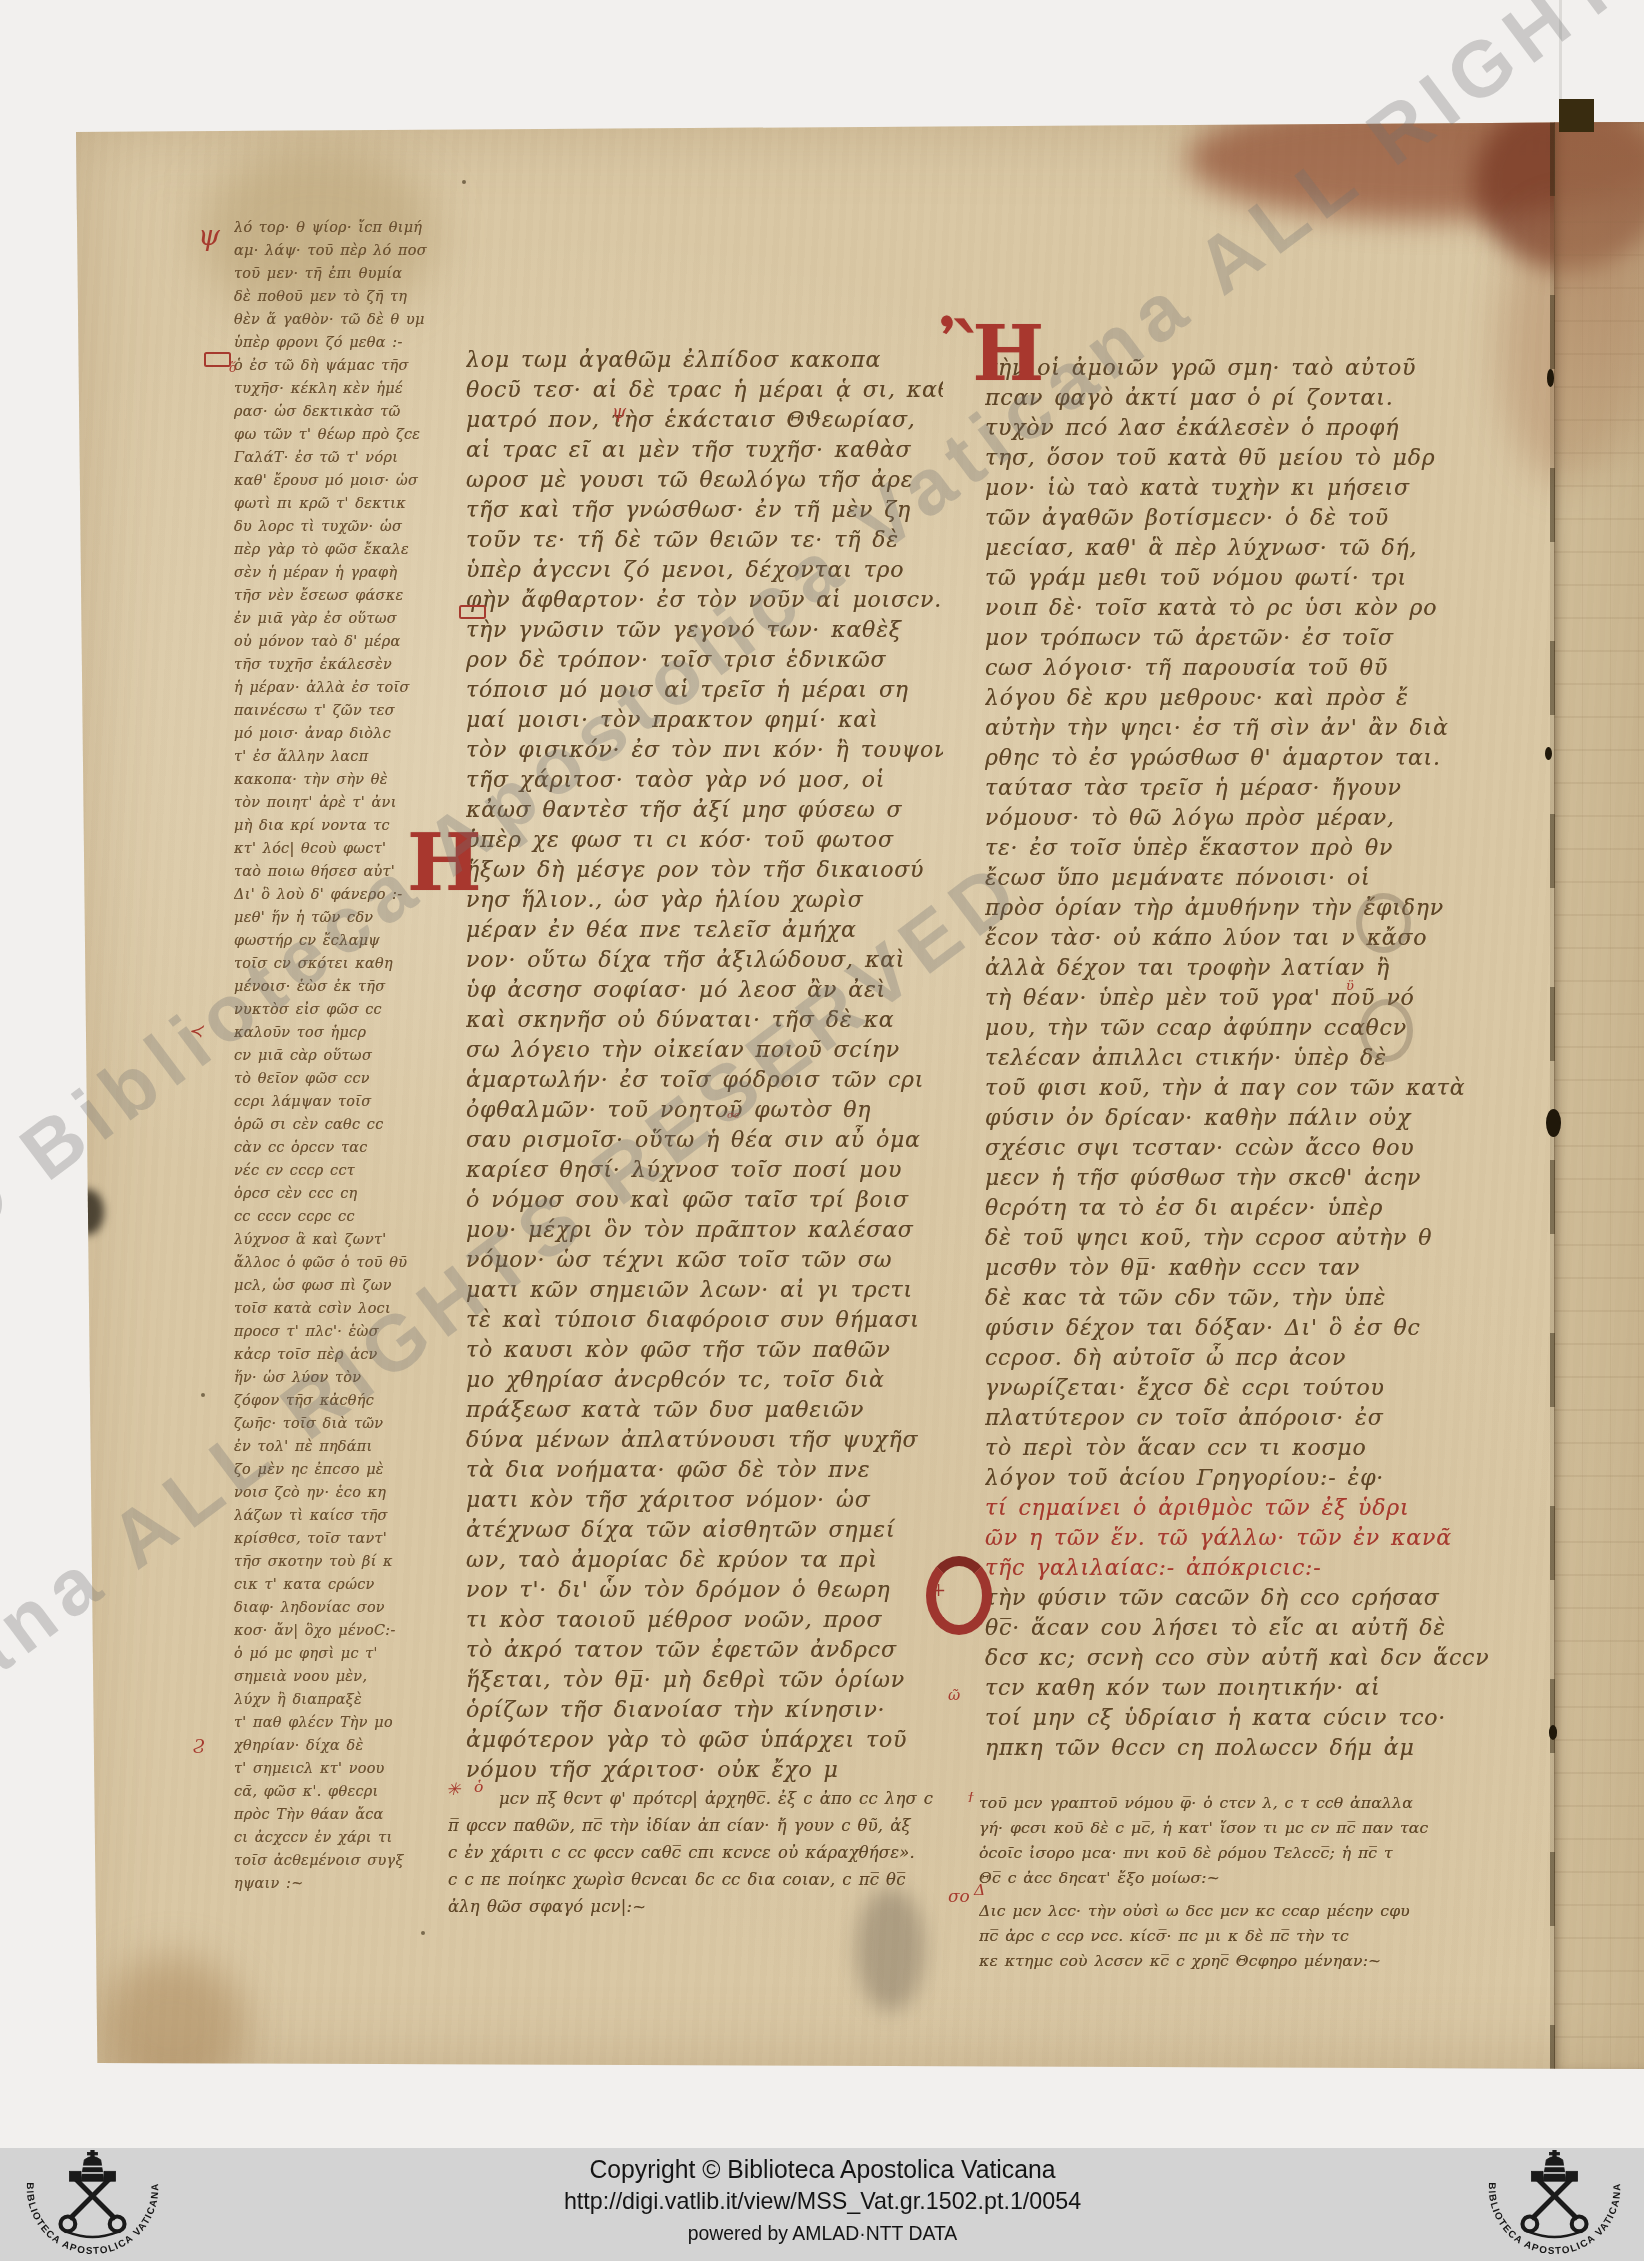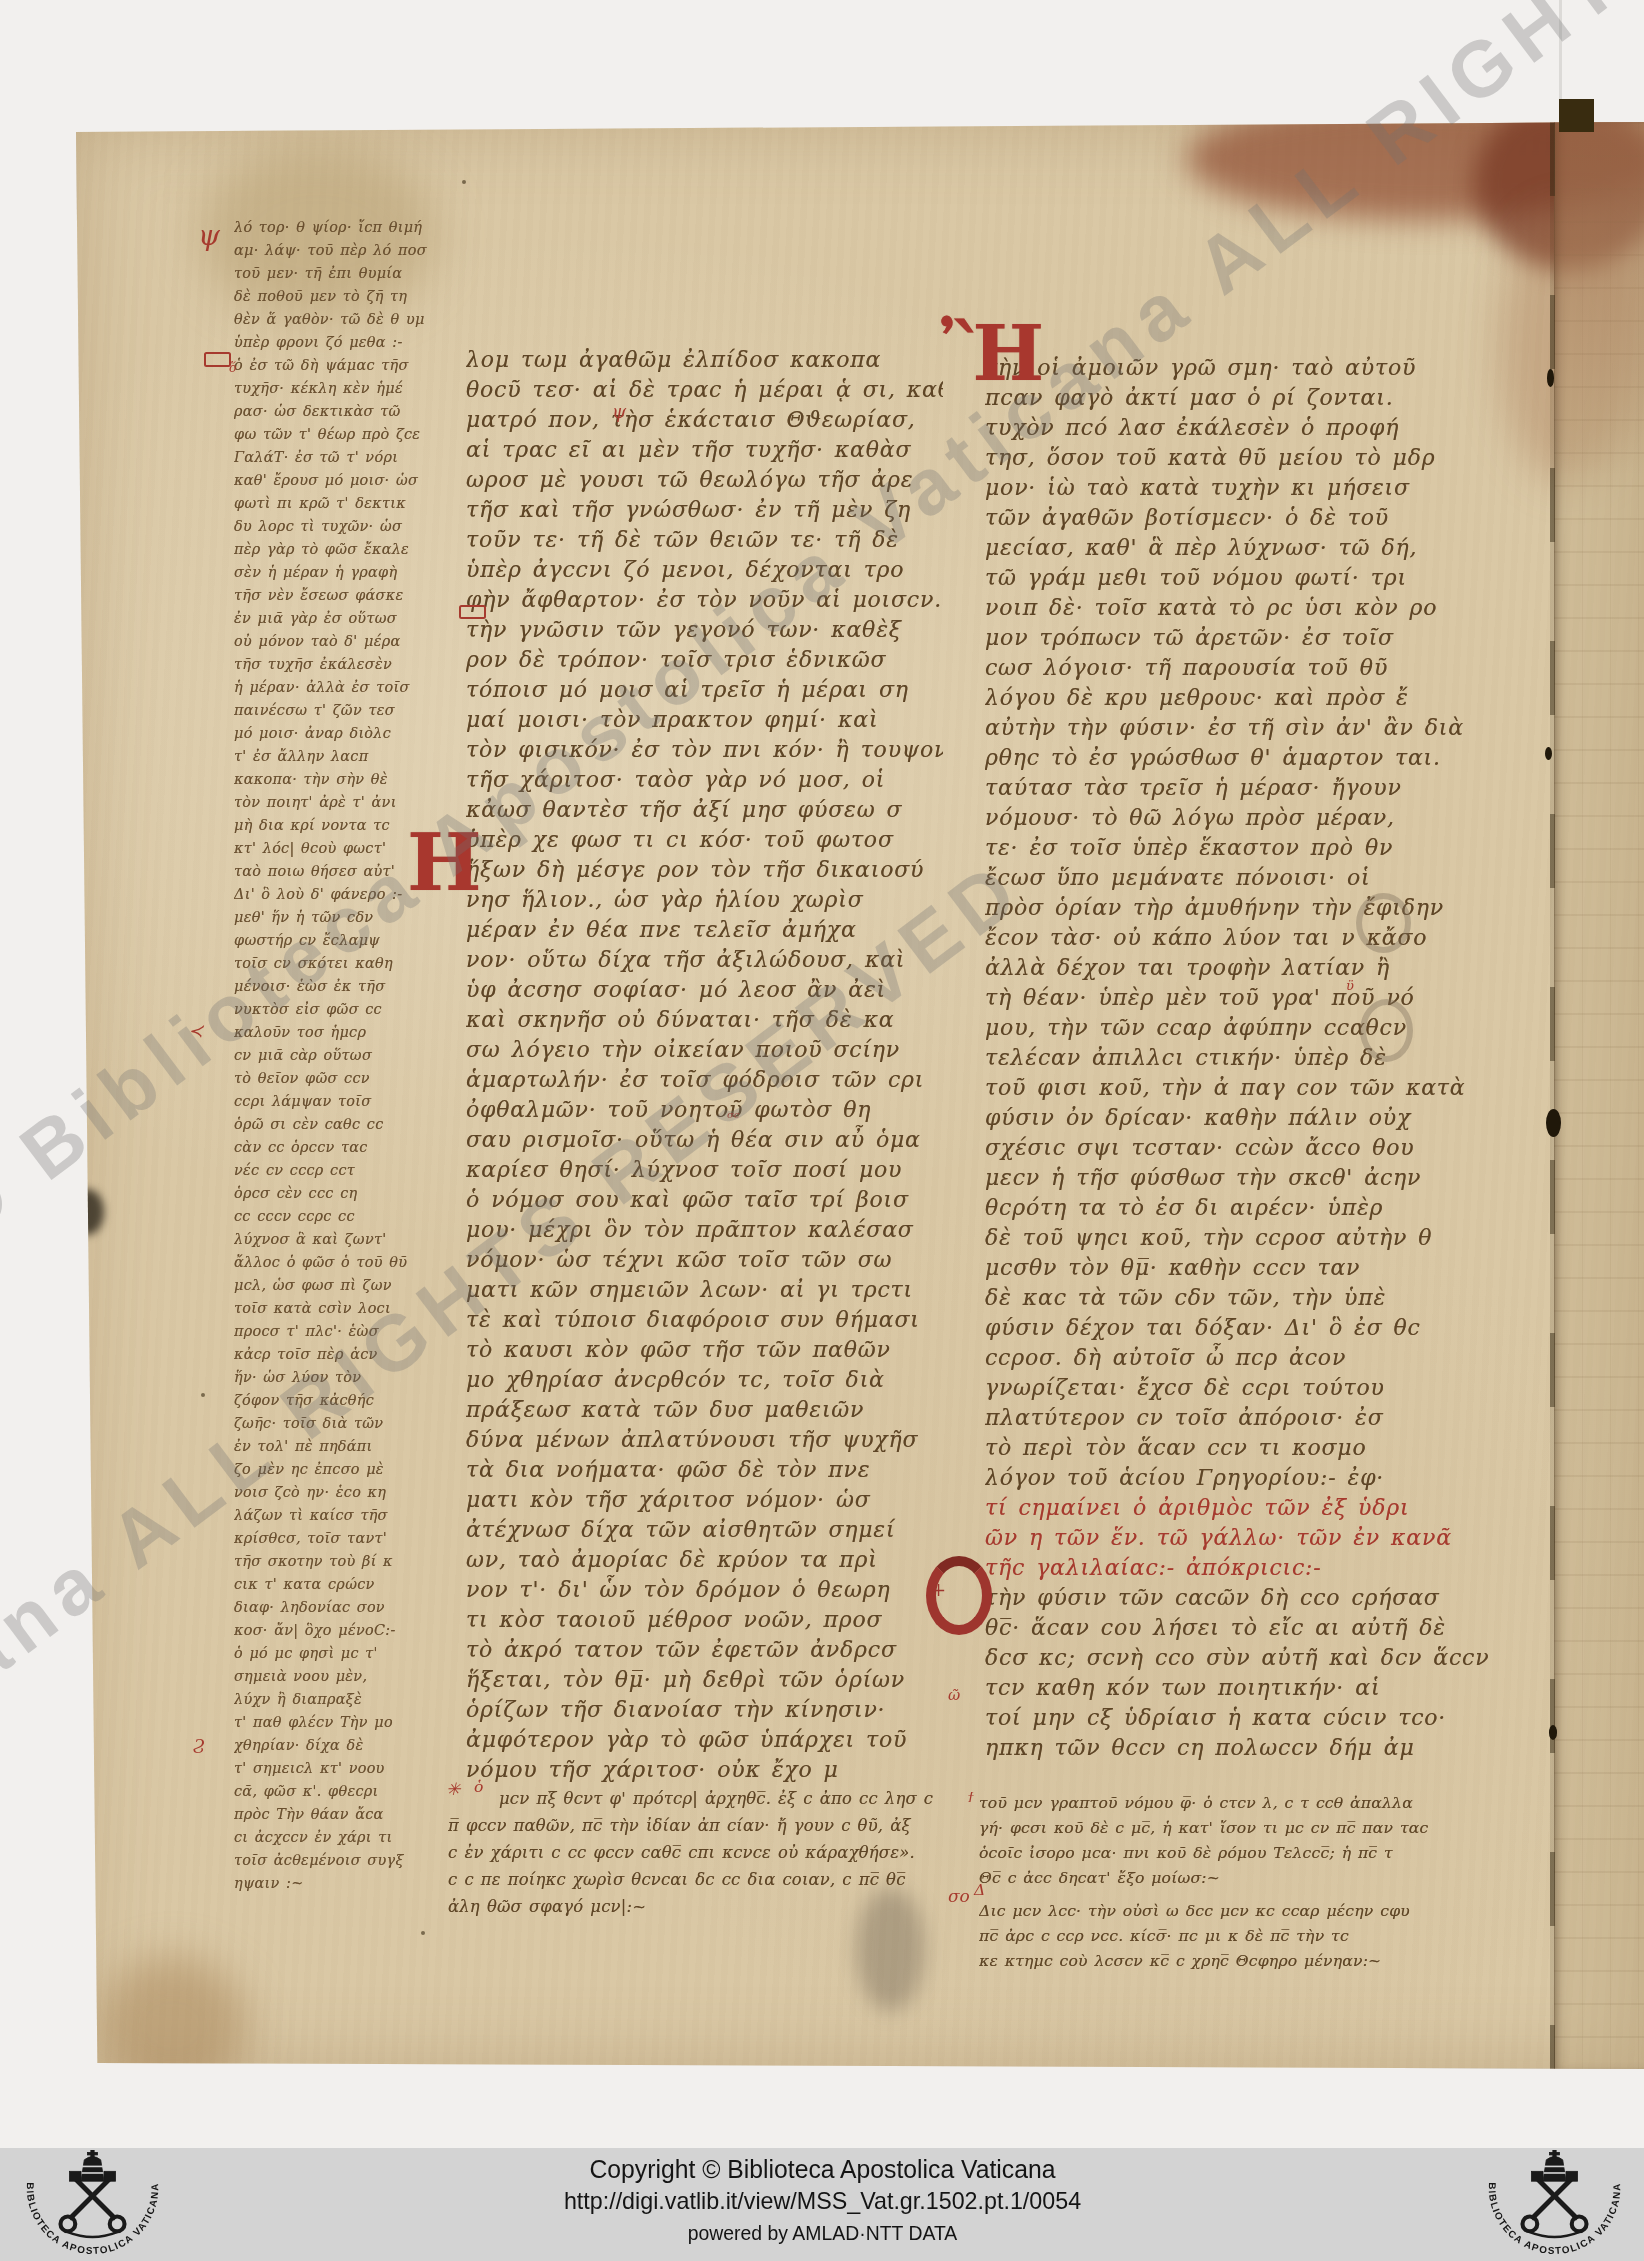--- a/index.html
+++ b/index.html
@@ -245,21 +245,21 @@
         <div class="tl">τυχὸν πϲό λασ ἐκάλεσὲν ὁ προφή</div>
         <div class="tl">τησ, ὅσον τοῦ κατὰ θῦ μείου τὸ μδρ</div>
         <div class="tl">μον· ἱὼ ταὸ κατὰ τυχὴν κι μήσεισ</div>
         <div class="tl">τῶν ἀγαθῶν βοτίσμεϲν· ὁ δὲ τοῦ</div>
         <div class="tl">μεϲίασ, καθ' ἃ πὲρ λύχνωσ· τῶ δή,</div>
         <div class="tl">τῶ γράμ μεθι τοῦ νόμου φωτί· τρι</div>
         <div class="tl">νοιπ δὲ· τοῖσ κατὰ τὸ ρϲ ὑσι κὸν ρο</div>
         <div class="tl">μον τρόπωϲν τῶ ἀρετῶν· ἐσ τοῖσ</div>
         <div class="tl">ϲωσ λόγοισ· τῆ παρουσία τοῦ θῦ</div>
         <div class="tl">λόγου δὲ κρυ μεθρουϲ· καὶ πρὸσ ἔ</div>
-        <div class="tl">αὐτὴν τὴν φύσιν· ἐσ τῆ σὶν ἀν' ἂν διὰ</div>
+        <div class="tl">αὐτὴν τὴν ψηϲι· ἐσ τῆ σὶν ἀν' ἂν διὰ</div>
         <div class="tl">ρθηϲ τὸ ἐσ γρώσθωσ θ' ἁμαρτον ται.</div>
         <div class="tl">ταύτασ τὰσ τρεῖσ ἡ μέρασ· ἤγουν</div>
         <div class="tl">νόμουσ· τὸ θῶ λόγω πρὸσ μέραν,</div>
         <div class="tl">τε· ἐσ τοῖσ ὑπὲρ ἕκαστον πρὸ θν</div>
         <div class="tl">ἔϲωσ ὕπο μεμάνατε πόνοισι· οἱ</div>
         <div class="tl">πρὸσ ὁρίαν τὴρ ἀμυθήνην τὴν ἔφιδην</div>
         <div class="tl">ἔϲον τὰσ· οὐ κάπο λύον ται ν κἄσο</div>
         <div class="tl">ἀλλὰ δέχον ται τροφὴν λατίαν ἢ</div>
         <div class="tl">τὴ θέαν· ὑπὲρ μὲν τοῦ γρα' ποῦ νό</div>
         <div class="tl">μου, τὴν τῶν ϲϲαρ ἀφύπην ϲϲαθϲν</div>

